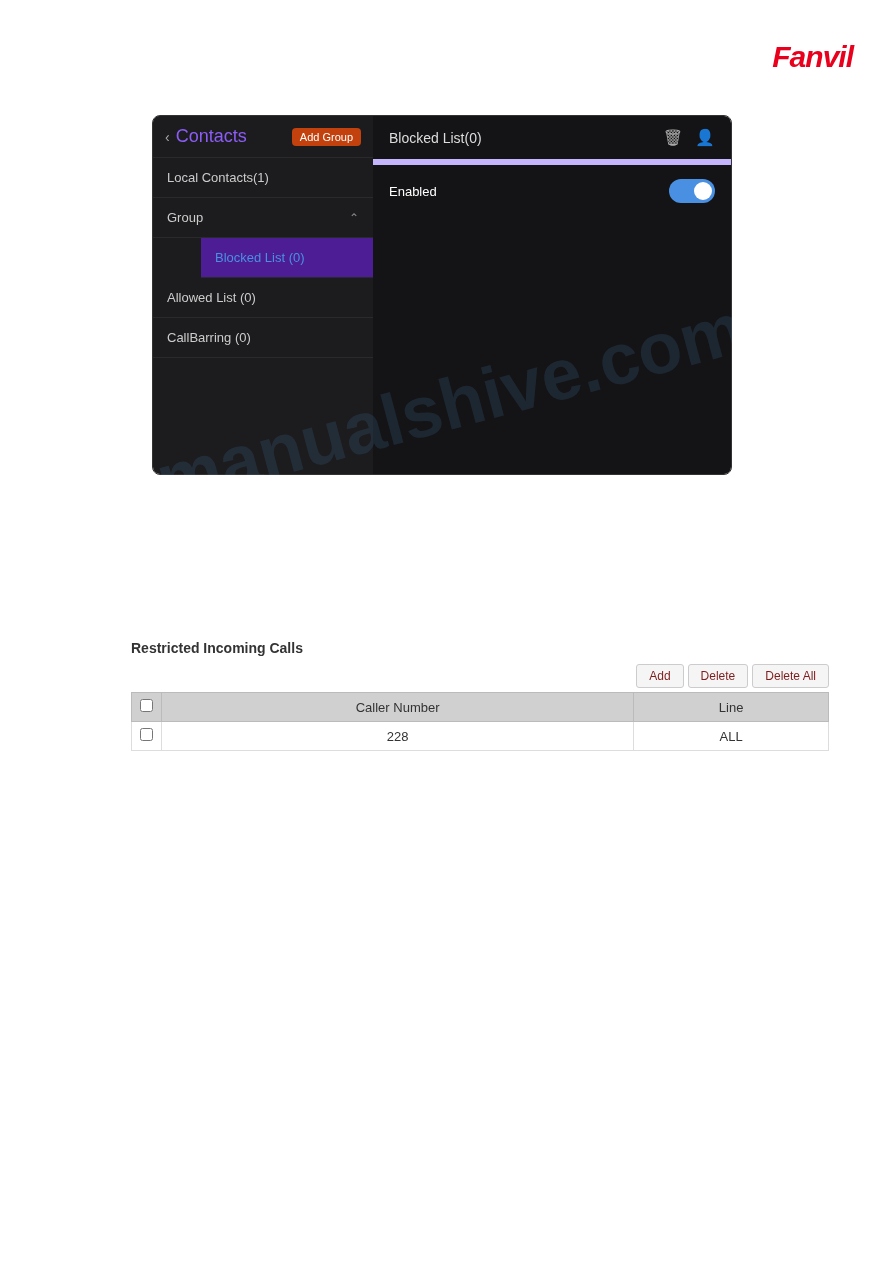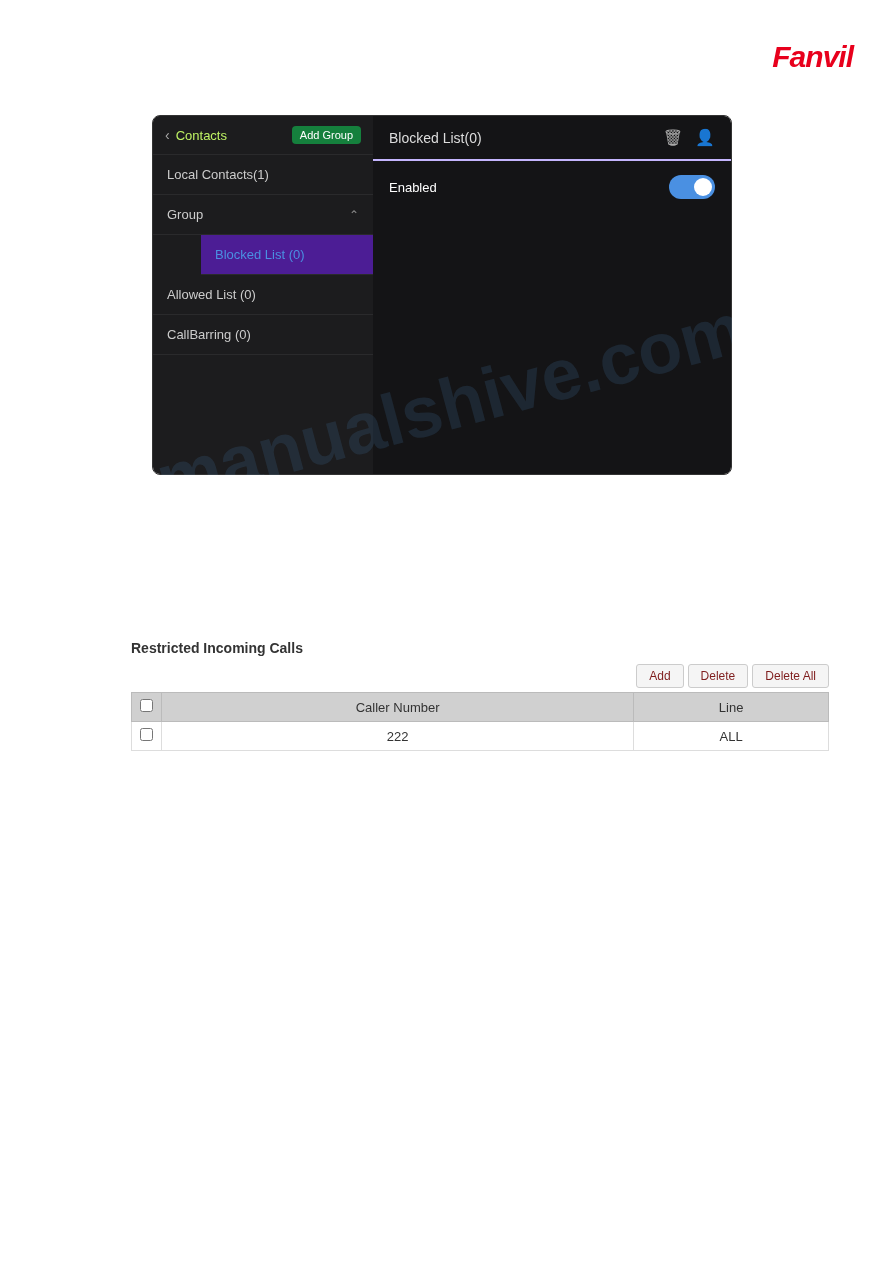--- a/index.html
+++ b/index.html
@@ -64,26 +64,26 @@
       align-items: center;
       gap: 6px;
     }
 
     .back-arrow {
       color: #aaa;
       font-size: 14px;
     }
 
     .sidebar-title {
-      color: #bef264;
-      font-size: 13px;
+      color: #8b5cf6;
+      font-size: 18px;
     }
 
     .add-group-btn {
-      background: #15803d;
+      background: #c2410c;
       color: #fff;
       border: none;
       border-radius: 4px;
       padding: 3px 8px;
       font-size: 11px;
       cursor: pointer;
     }
 
     .sidebar-item {
       padding: 12px 14px;
@@ -114,21 +114,21 @@
       background: #141416;
       display: flex;
       flex-direction: column;
     }
 
     .main-header {
       display: flex;
       align-items: center;
       justify-content: space-between;
       padding: 12px 16px;
-      border-bottom: 2px solid #c4b5fd;
+      border-bottom: 6px solid #c4b5fd;
     }
 
     .main-title {
       color: #ddd;
       font-size: 14px;
       font-weight: 500;
     }
 
     .main-icons {
       display: flex;
@@ -346,18 +346,18 @@
         </th>
         <th>Caller Number</th>
         <th>Line</th>
       </tr>
     </thead>
     <tbody id="table-body">
       <tr>
         <td class="checkbox-cell">
           <input type="checkbox" style="">
         </td>
-        <td>222</td>
+        <td>228</td>
         <td>ALL</td>
       </tr>
     </tbody>
   </table>
 </div>
 
 </body></html>

